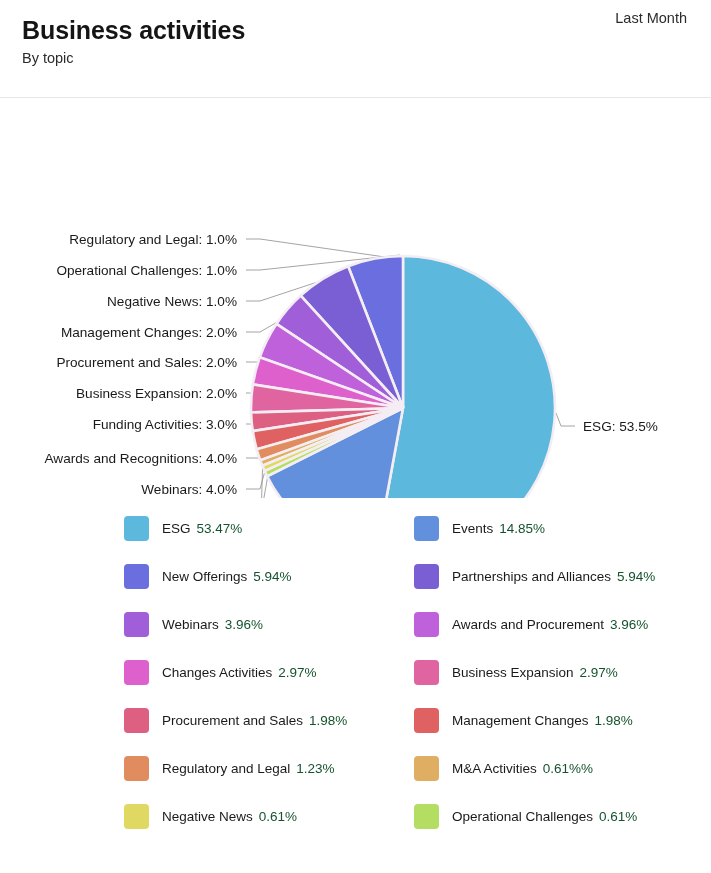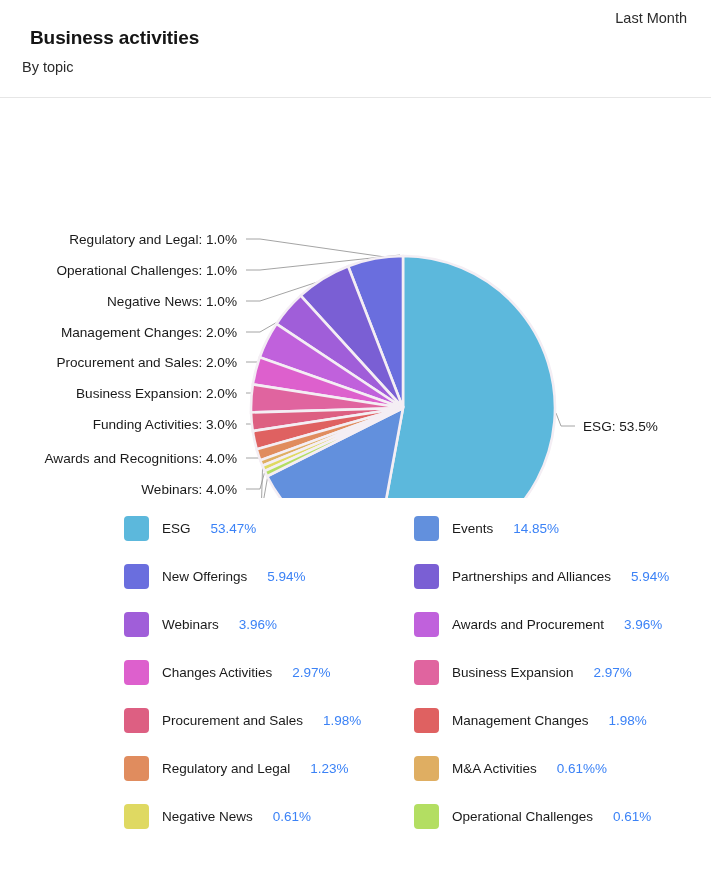--- a/index.html
+++ b/index.html
@@ -19,25 +19,25 @@
 
   
   .card-header {
     position: relative;
     height: 98px;
     box-sizing: border-box;
     border-bottom: 1px solid #e6e6e6;
     padding: 18px 22px 0 22px;
   }
   .header-title {
-    font-size: 19px;
+    font-size: 25px;
     font-weight: bold;
     letter-spacing: -0.1px;
     color: #151515;
-    margin: 8px;
+    margin: 0;
     line-height: 24px;
   }
   .header-subtitle {
     font-size: 14.5px;
     font-weight: normal;
     color: #2b2b2b;
     margin: 7px 0 0 0;
     line-height: 18px;
   }
   .header-period {
@@ -88,22 +88,22 @@
     flex: 0 0 auto;
   }
   .legend-label {
     font-size: 13.5px;
     color: #1a1a1a;
     margin-left: 13px;
     white-space: nowrap;
   }
   .legend-value {
     font-size: 13.5px;
-    color: #3b82f6;
-    margin-left: 20px;
+    color: #14532d;
+    margin-left: 6px;
     white-space: nowrap;
   }
 
   
   .callout-text {
     font-family: "Liberation Sans", sans-serif;
     font-size: 13.6px;
     fill: #1a1a1a;
   }
 </style>

